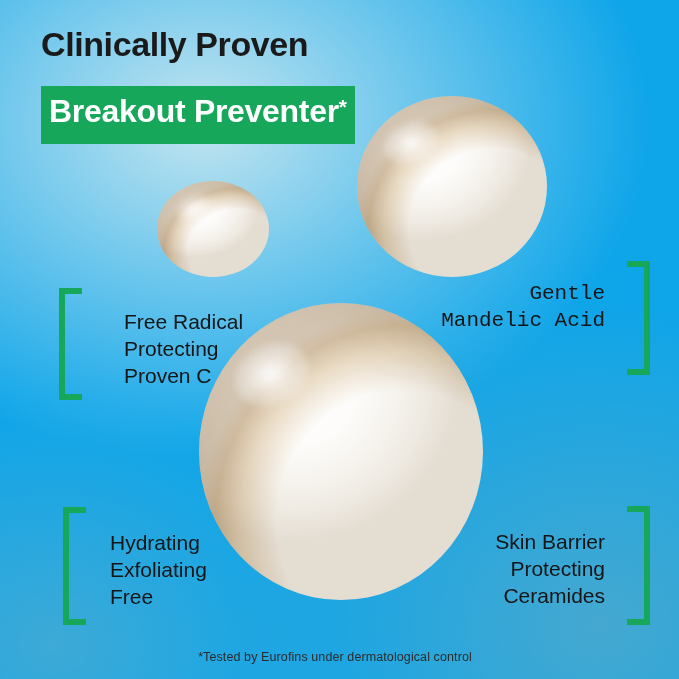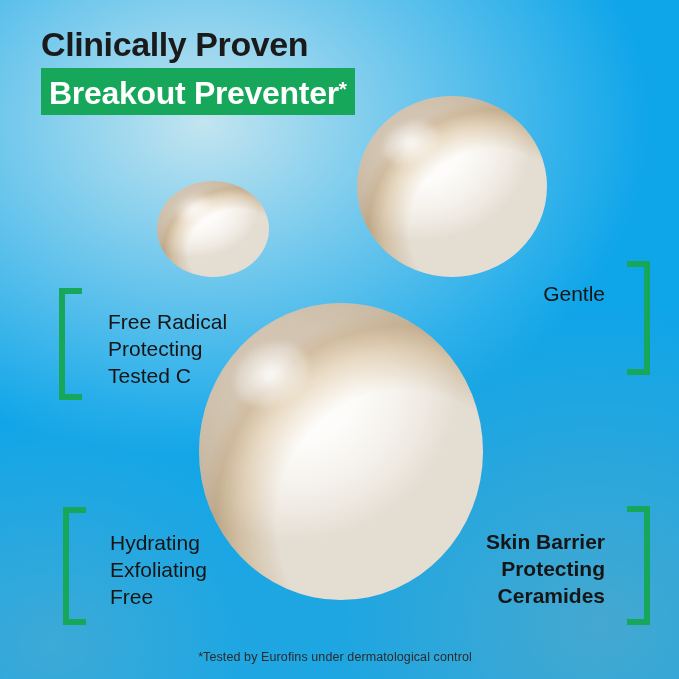--- a/index.html
+++ b/index.html
@@ -86,24 +86,24 @@
   }
   #headline-line1 {
     font-size: 34px;
     font-weight: bold;
     color: #1a1a1a;
     line-height: 40px;
     letter-spacing: -0.4px;
     white-space: nowrap;
   }
   #headline-line2-wrap {
-    margin-top: 4px;
+    margin-top: 22px;
     display: inline-block;
     background: #16a75a;
-    padding: 4px 8px 5px 8px;
+    padding: 4px 8px 16px 8px;
   }
   #headline-line2 {
     font-size: 32px;
     font-weight: bold;
     color: #ffffff;
     line-height: 33px;
     letter-spacing: -0.3px;
     white-space: nowrap;
   }
   #headline-line2 .star { font-size: 21px; vertical-align: 8px; }
@@ -125,32 +125,32 @@
   .bracket {
     width: 23px;
     border-top: 6px solid #16a75a;
     border-bottom: 6px solid #16a75a;
     box-sizing: border-box;
   }
   .bracket.left  { border-left: 6px solid #16a75a; }
   .bracket.right { border-right: 6px solid #16a75a; }
 
   #callout-vitamin-c   { left: 59px;  top: 288px; }
-  #callout-vitamin-c   .text { margin-left: 26px; margin-top: 20px; }
+  #callout-vitamin-c   .text { margin-left: 42px; margin-top: 20px; }
   #callout-vitamin-c   .bracket { height: 112px; }
 
   #callout-mandelic    { right: 29px; top: 261px; flex-direction: row-reverse; }
-  #callout-mandelic    .text { margin-right: 22px; margin-top: 19px; text-align: right; }
+  #callout-mandelic    .text { margin-right: 22px; margin-top: 19px; text-align: right; font-family: Liberation Mono, monospace; }
   #callout-mandelic    .bracket { height: 114px; }
 
   #callout-hyaluronic  { left: 63px;  top: 507px; }
   #callout-hyaluronic  .text { margin-left: 24px; margin-top: 22px; }
   #callout-hyaluronic  .bracket { height: 118px; }
 
-  #callout-ceramides   { right: 29px; top: 506px; flex-direction: row-reverse; font-weight: bold; }
+  #callout-ceramides   { right: 29px; top: 506px; flex-direction: row-reverse; }
   #callout-ceramides   .text { margin-right: 22px; margin-top: 22px; text-align: right; }
   #callout-ceramides   .bracket { height: 119px; }
 
   
   #footnote {
     position: absolute;
     left: 0;
     right: 9px;
     top: 650px;
     text-align: center;
@@ -192,28 +192,29 @@
     <div id="headline-line2-wrap">
       <div id="headline-line2"><span>Breakout Preventer</span><span class="star">*</span></div>
     </div>
   </div>
 
   <div class="callout" id="callout-vitamin-c">
     <div class="bracket left"></div>
     <div class="text">
       <span class="ln">Free Radical</span>
       <span class="ln">Protecting</span>
-      <span class="ln">Tested C</span>
+      <span class="ln">Proven C</span>
     </div>
   </div>
 
   <div class="callout" id="callout-mandelic">
     <div class="bracket right"></div>
     <div class="text">
       <span class="ln">Gentle</span>
+      <span class="ln">Mandelic Acid</span>
     </div>
   </div>
 
   <div class="callout" id="callout-hyaluronic">
     <div class="bracket left"></div>
     <div class="text">
       <span class="ln">Hydrating</span>
       <span class="ln">Exfoliating</span>
       <span class="ln">Free</span>
     </div>

